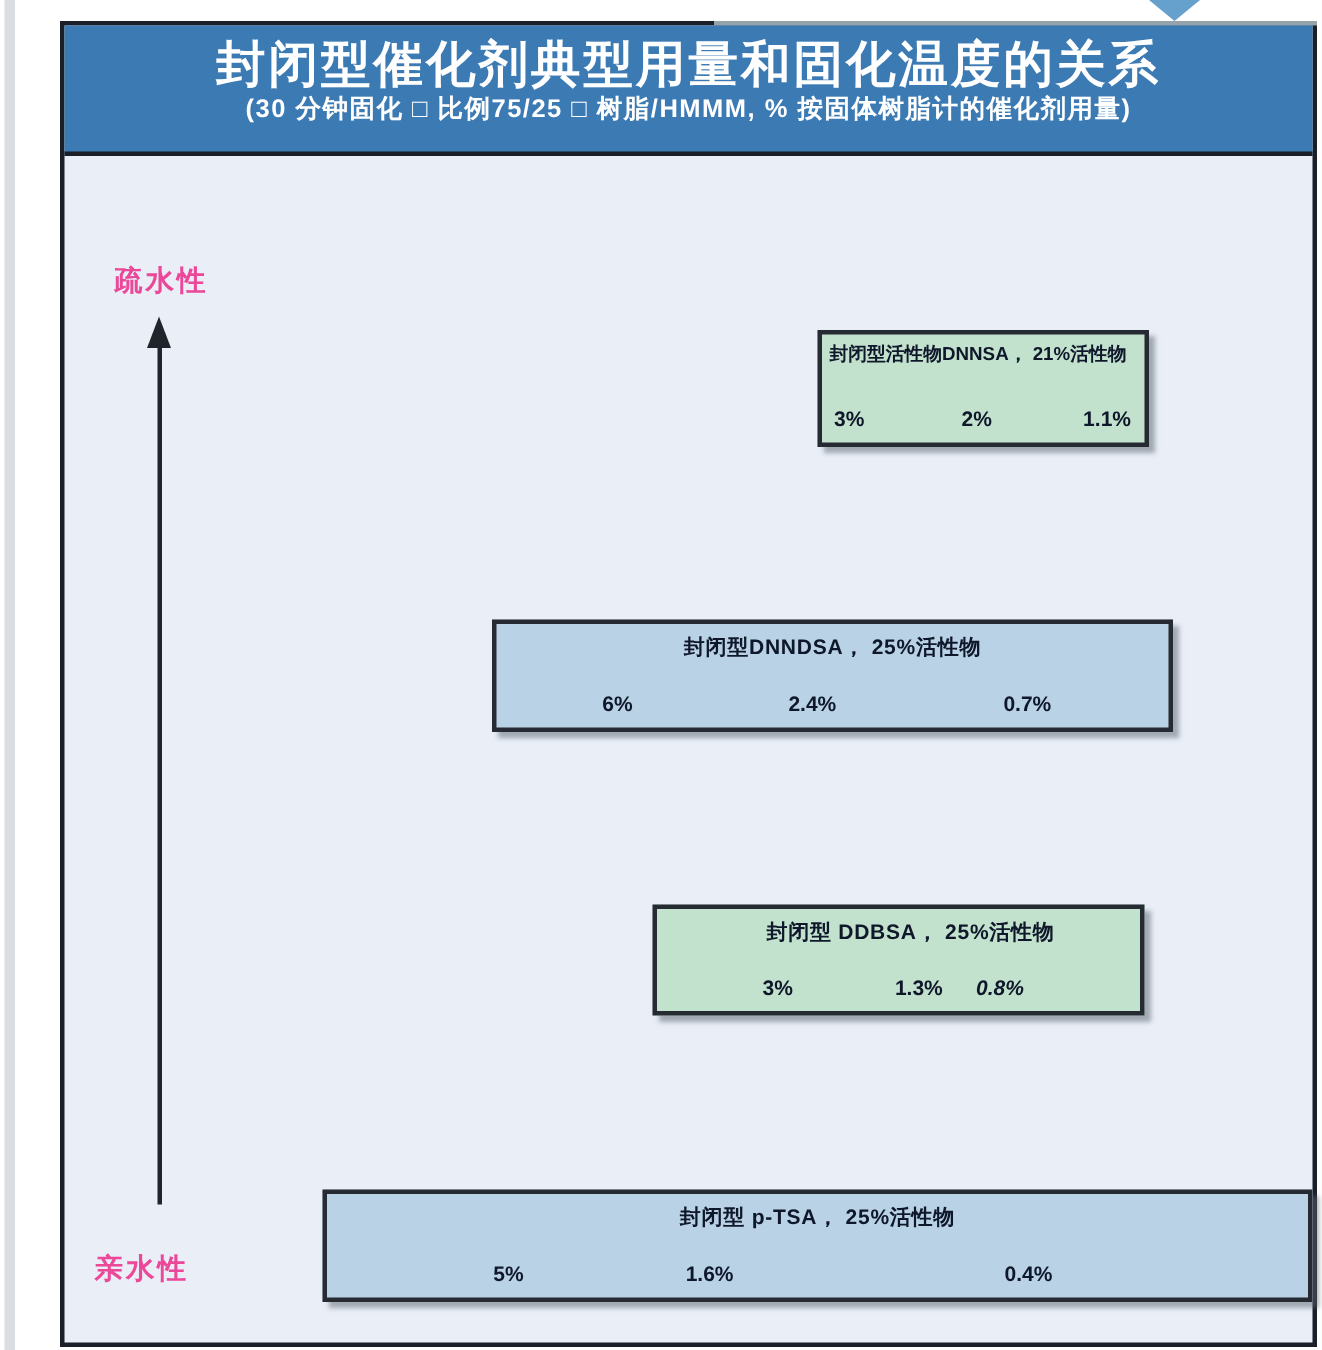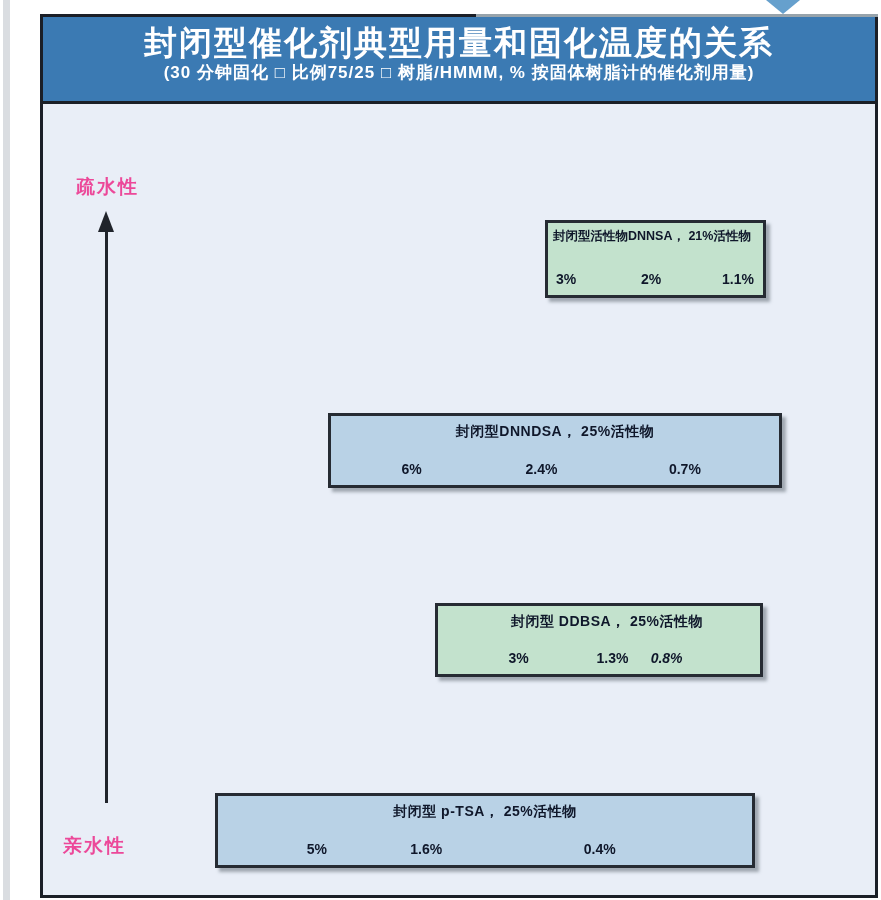--- a/index.html
+++ b/index.html
@@ -71,21 +71,21 @@
   .b2{left:328px;top:413px;width:454px;height:75px;}
   .b2 .v1{left:18%;transform:translateX(-50%);}
   .b2 .v2{left:47%;transform:translateX(-50%);}
   .b2 .v3{left:79%;transform:translateX(-50%);}
 
   .b3{left:435px;top:603px;width:328px;height:74px;padding-left:16px;}
   .b3 .v1{left:25%;transform:translateX(-50%);}
   .b3 .v2{left:48%;transform:translateX(-50%);margin-left:20px;}
   .b3 .v3{left:71%;transform:translateX(-50%);font-style:italic;}
 
-  .b4{left:215px;top:793px;width:540px;height:75px;}
+  .b4{left:215px;top:793px;width:660px;height:75px;}
   .b4 .v1{left:18.5%;transform:translateX(-50%);}
   .b4 .v2{left:39%;transform:translateX(-50%);}
   .b4 .v3{left:71.5%;transform:translateX(-50%);}
 </style>
 </head>
 <body>
 
 <div class="page">
 
   <div class="edge-strip"></div>

